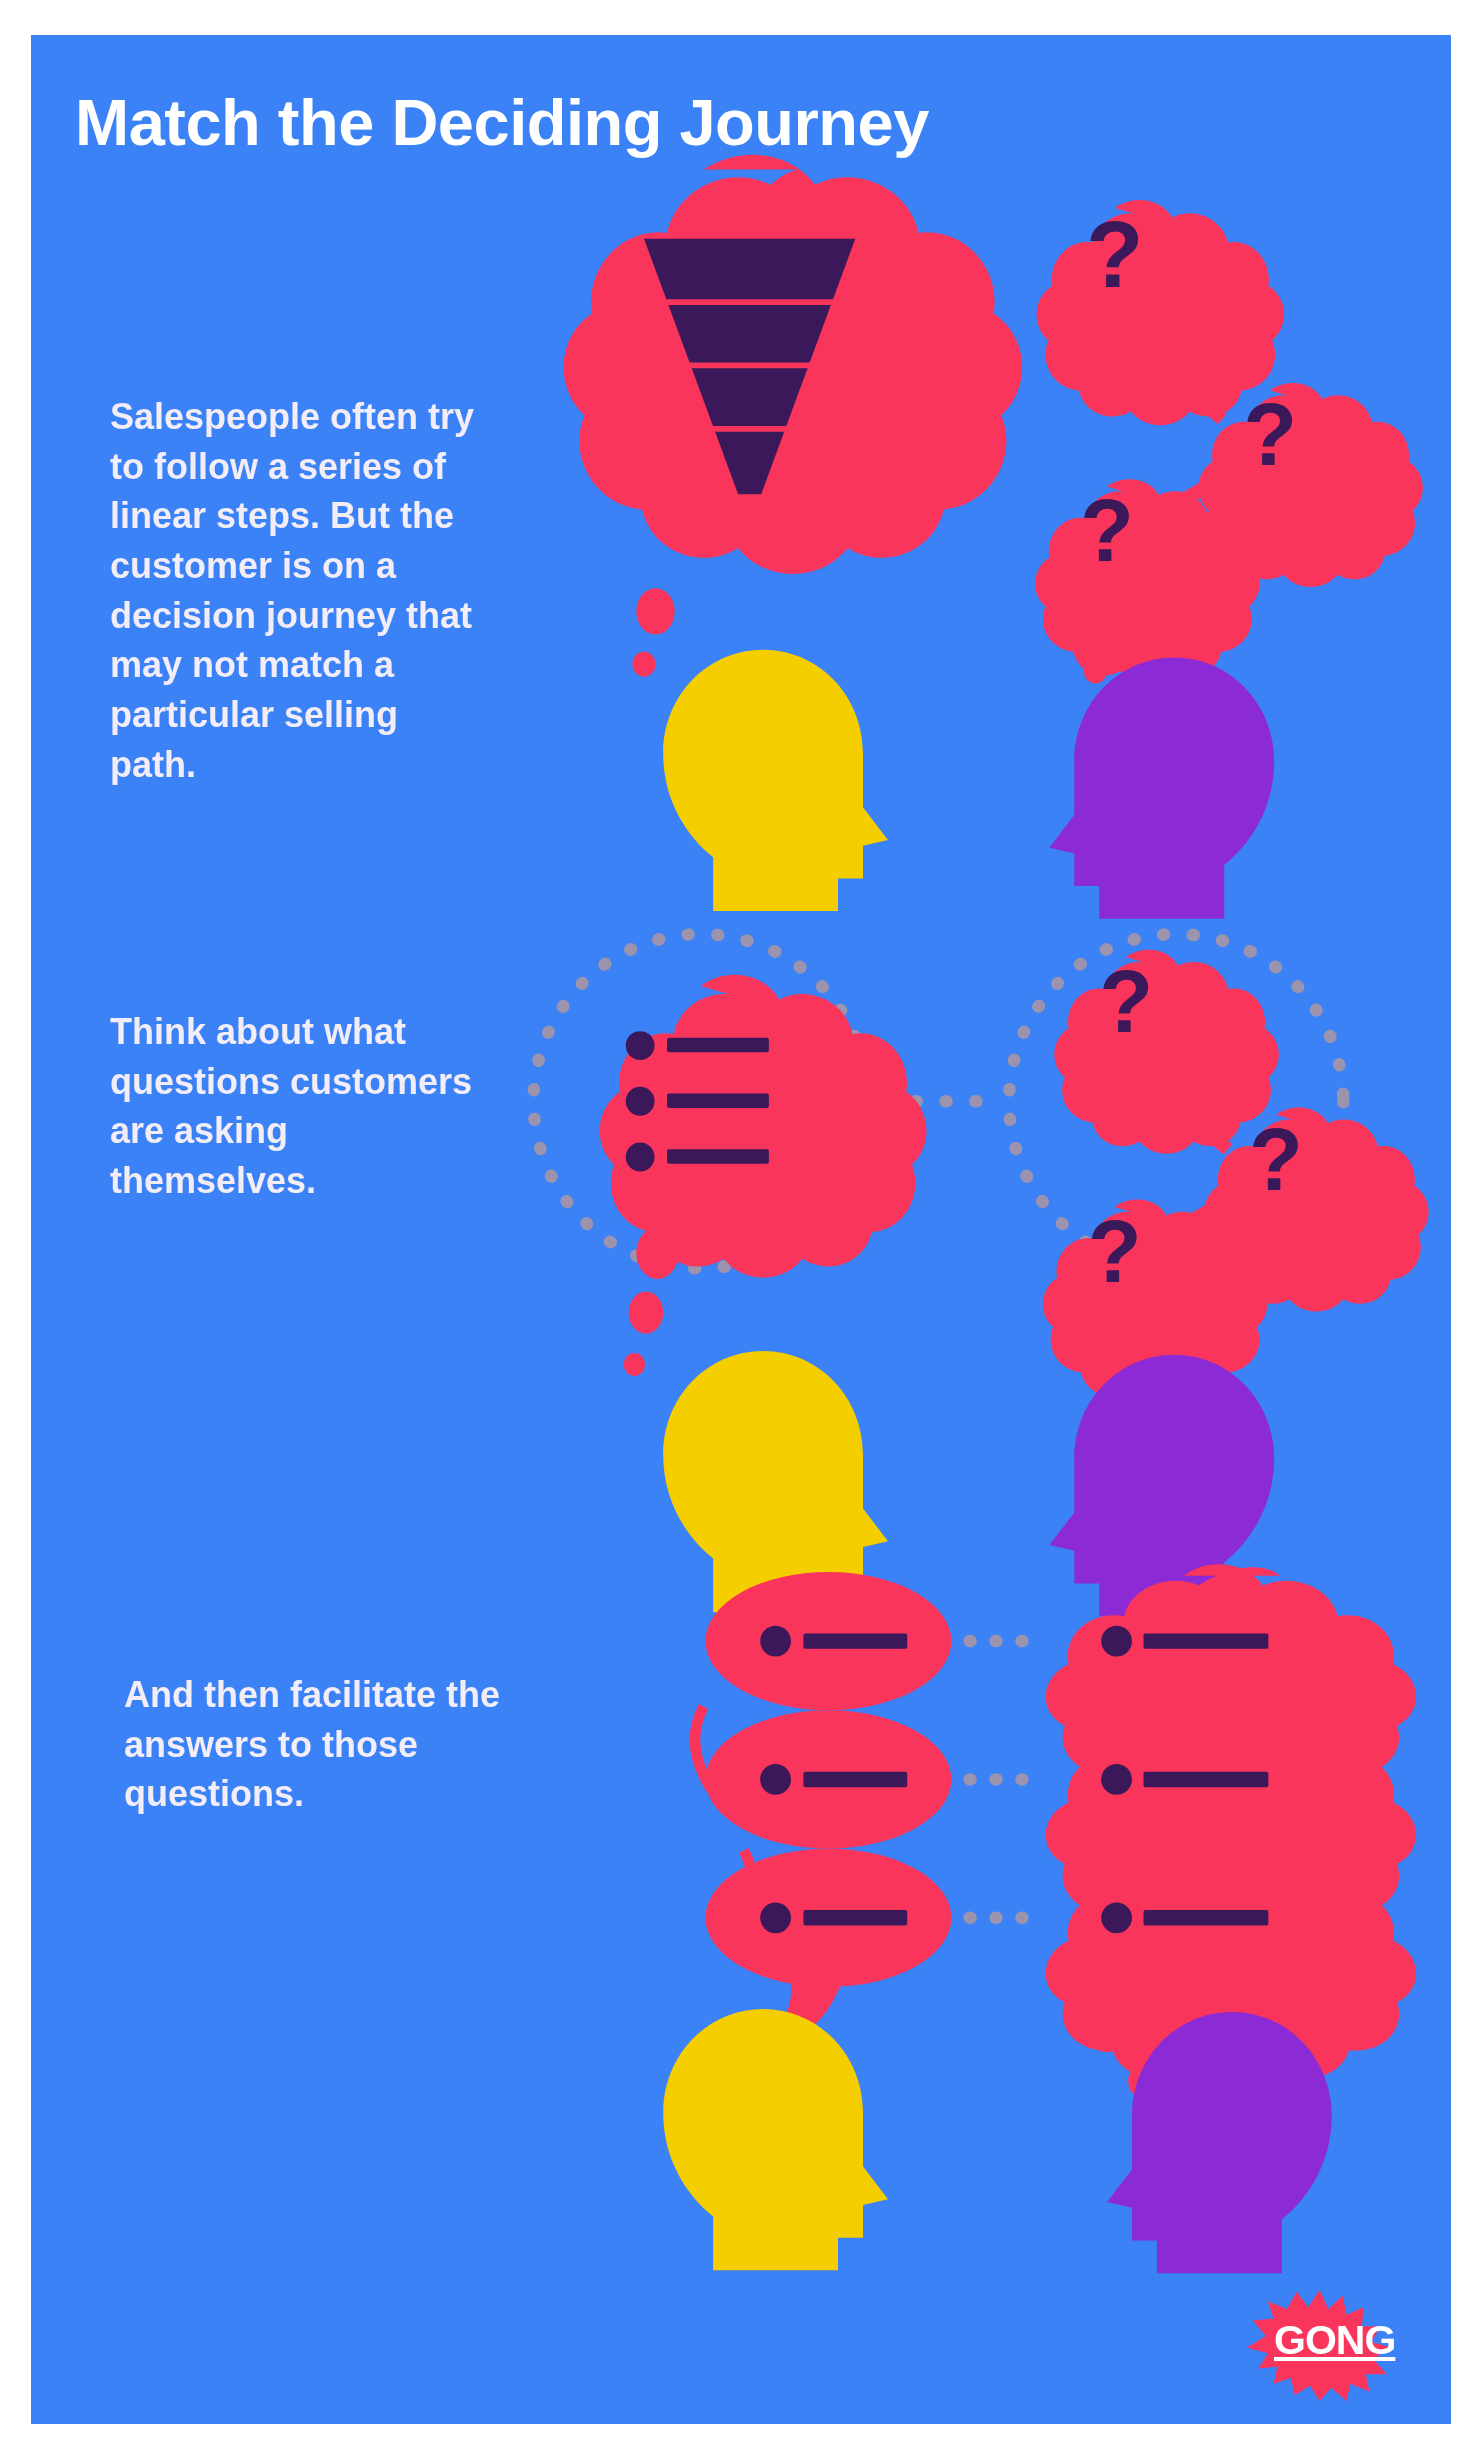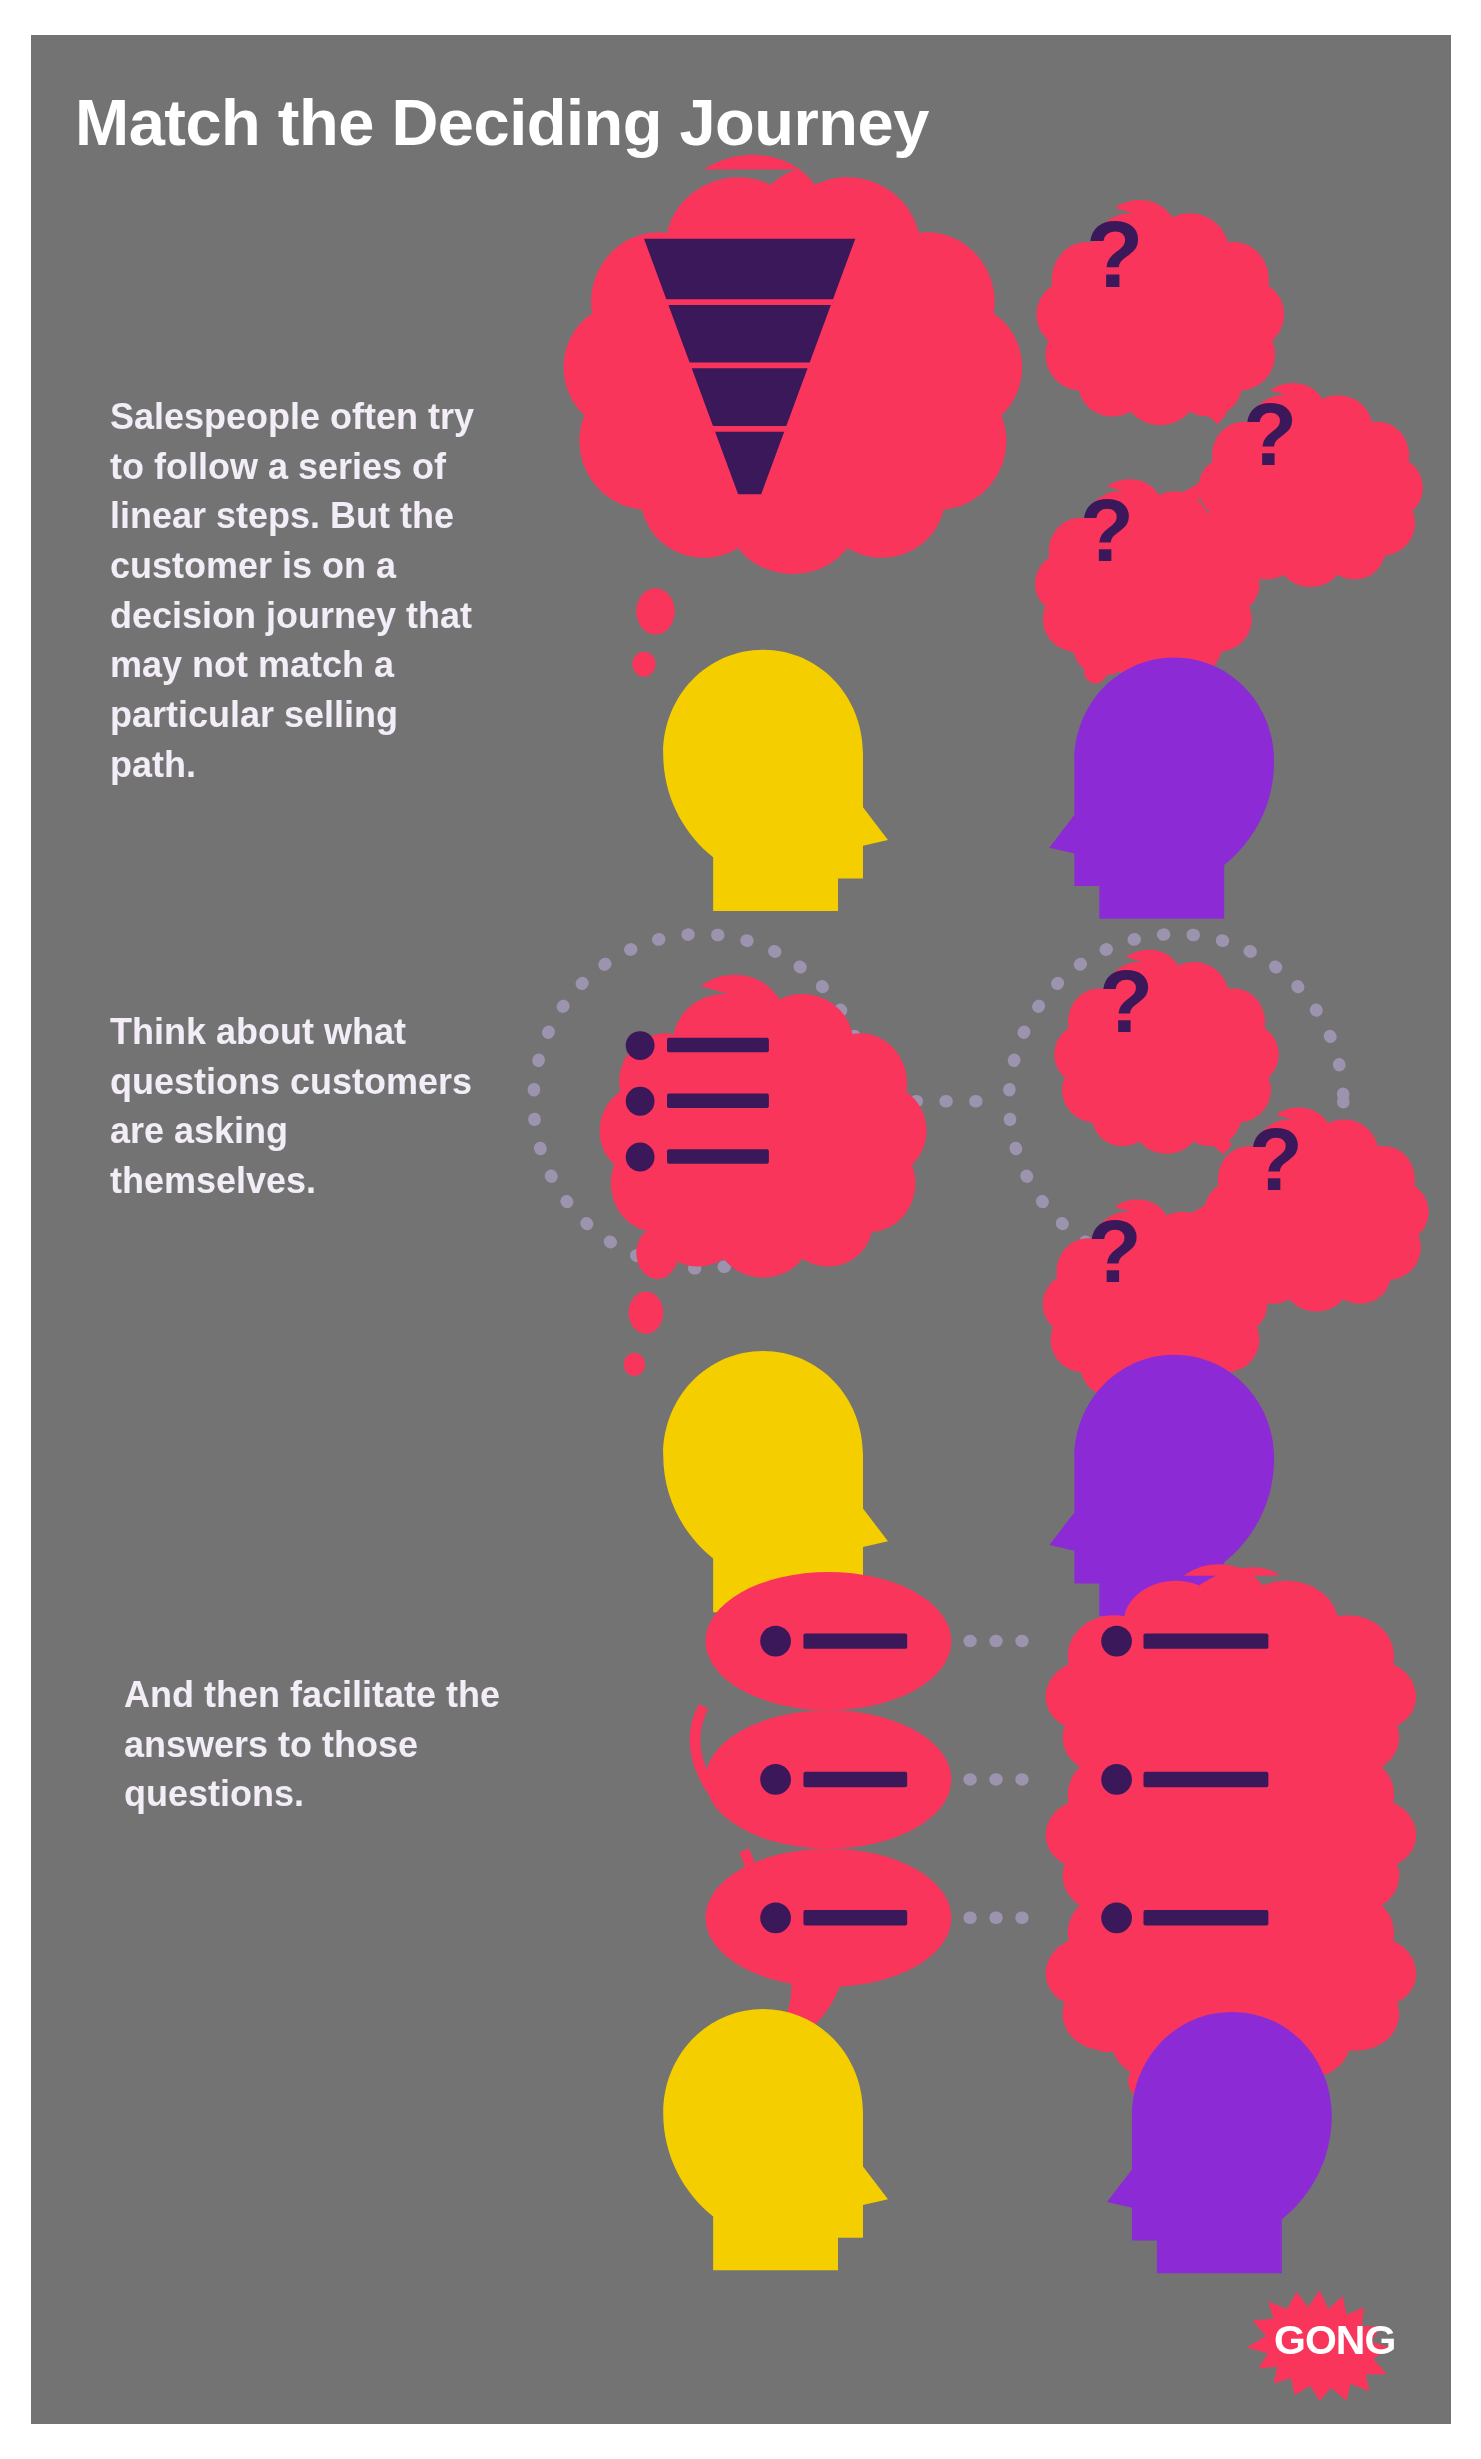--- a/index.html
+++ b/index.html
@@ -9,21 +9,21 @@
     overflow:hidden;
   }
   .page{
     position:absolute;left:0;top:0;width:1481px;height:2459px;
     background:#ffffff;
   }
   .card{
     position:absolute;
     left:31px;top:35px;
     width:1420px;height:2389px;
-    background:#737373;
+    background:#3b82f6;
     overflow:hidden;
   }
   .title{
     position:absolute;
     left:44px;top:54px;
     width:1249px;
     color:#FFFFFF;
     font-size:65px;
     font-weight:700;
     letter-spacing:-0.5px;
@@ -50,20 +50,21 @@
     width:173px;height:115px;
   }
   .logo-text{
     position:absolute;
     left:37px;top:32px;
     color:#FFFFFF;
     font-size:41px;
     font-weight:700;
     letter-spacing:-1px;
     line-height:1;
+    text-decoration:underline;
   }
 </style>
 </head>
 <body>
 
 <div class="page">
   <div class="card">
 
     <div class="title">Match the Deciding Journey</div>
 

